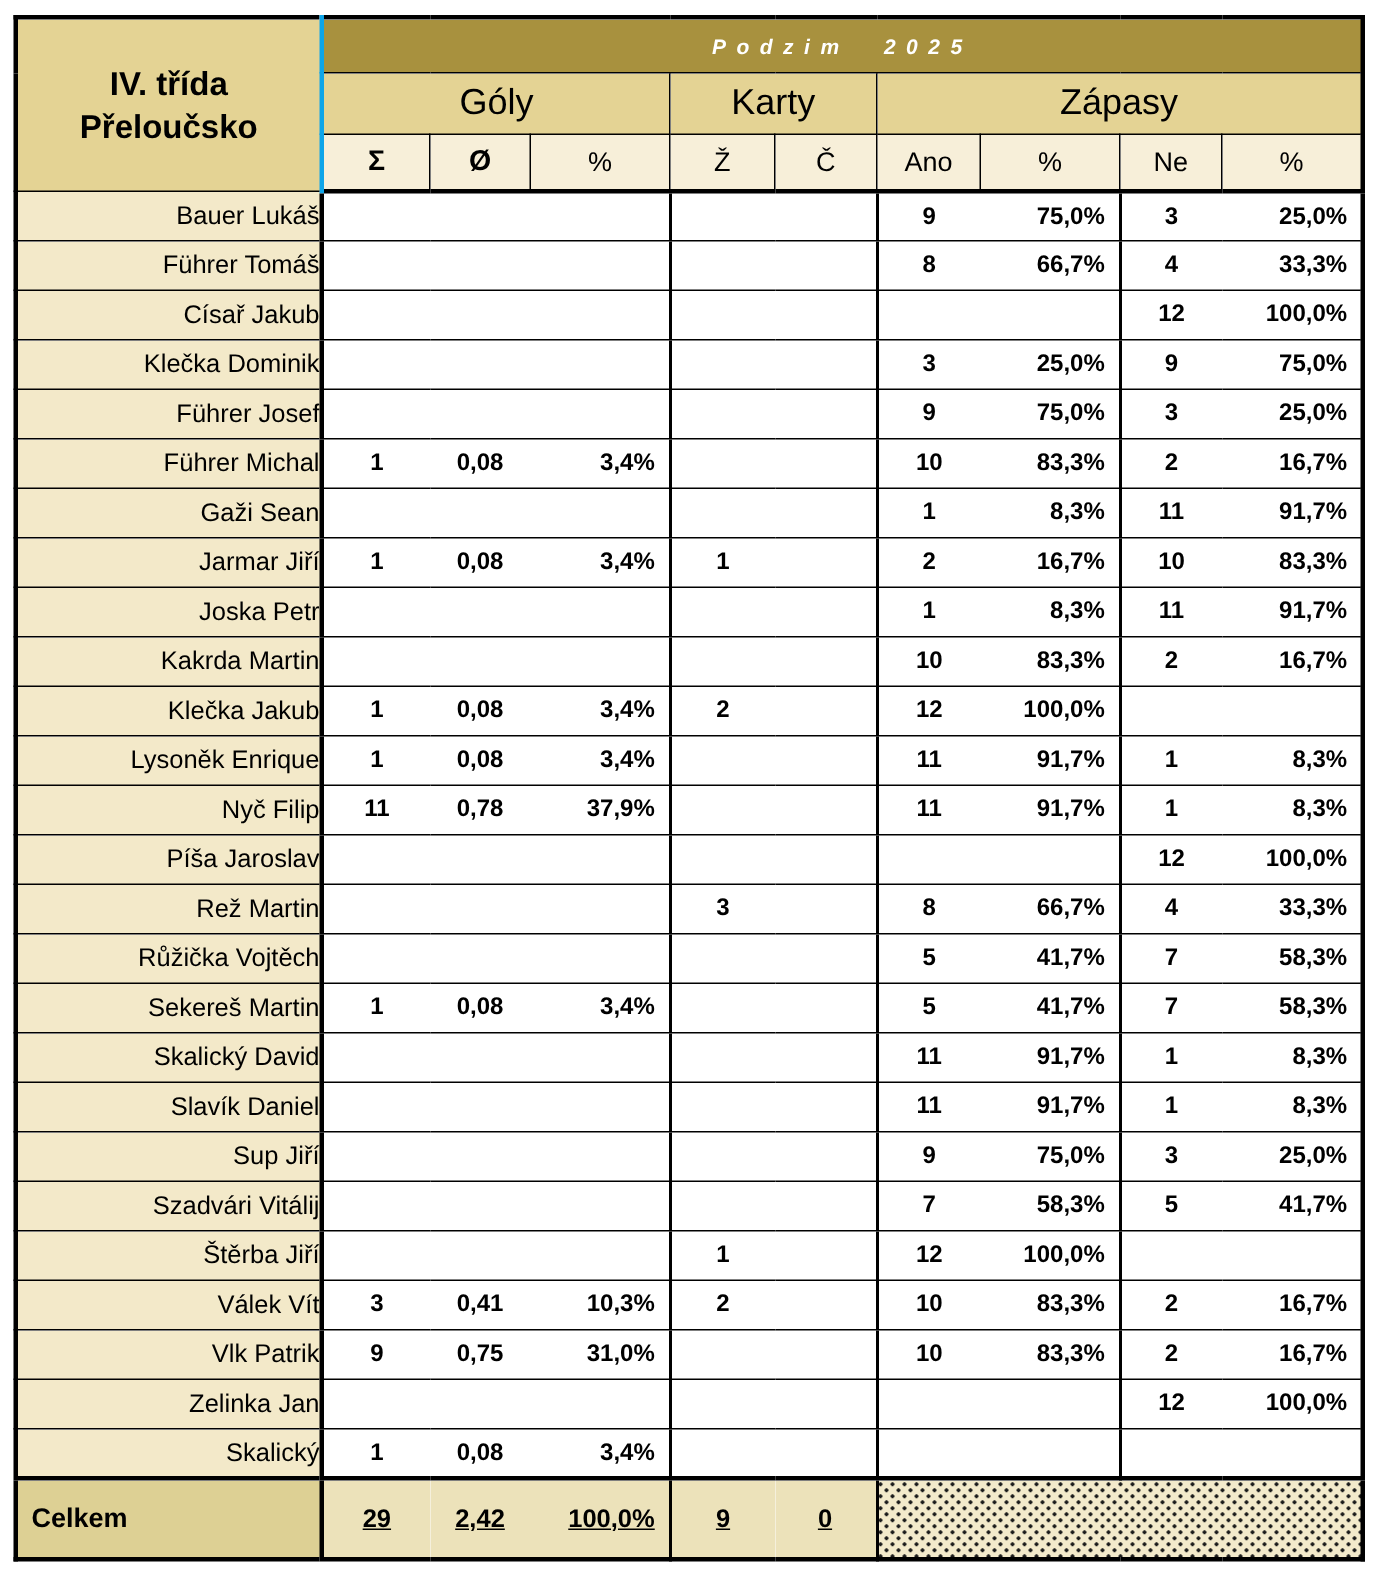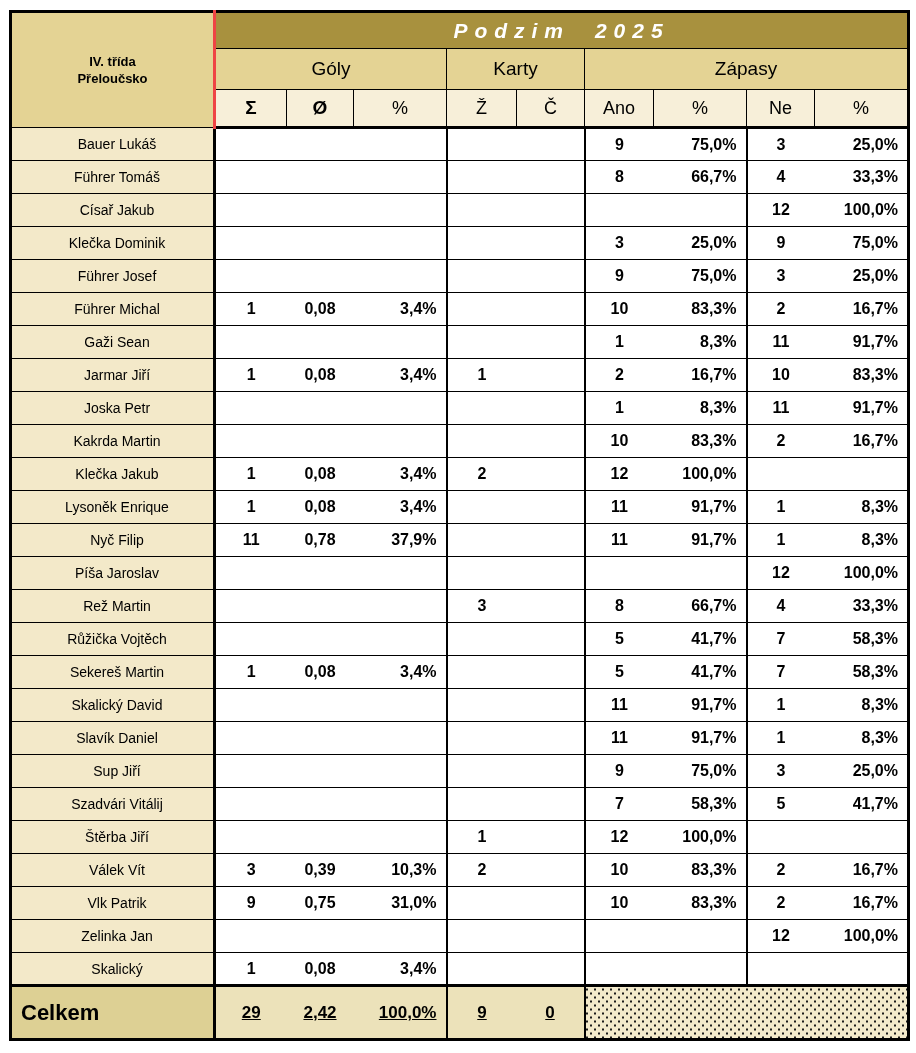--- a/index.html
+++ b/index.html
@@ -16,68 +16,68 @@
   th, td { padding: 0; overflow: hidden; white-space: nowrap; }
 
   .r-season { height: 37px; }
   .r-bands  { height: 41px; }
   .r-cols   { height: 38px; }
   tbody tr  { height: 33px; }
   .r-foot   { height: 54px; }
 
   .title {
     background: var(--band-tan, #e4d394);
-    border-right: 3px solid #ef4444;
-    font-weight: bold; font-size: 13px; line-height: 1.32;
+    border-right: 3px solid #0ea5e9;
+    font-weight: bold; font-size: 22px; line-height: 1.32;
     text-align: center; vertical-align: middle;
   }
   .season {
     background: var(--header-gold, #a8913e);
     color: var(--season-text, #ffffff);
-    font-weight: bold; font-style: italic; font-size: 21px;
+    font-weight: bold; font-style: italic; font-size: 14px;
     letter-spacing: 7px; word-spacing: 12px;
     text-align: center; border-bottom: 1.5px solid #000;
   }
   .band {
     background: var(--band-tan, #e4d394);
-    font-weight: normal; font-size: 19px; text-align: center;
+    font-weight: normal; font-size: 24px; text-align: center;
     border: 1.5px solid #000;
     margin-top: 12px;
   }
   .r-cols th {
     background: var(--subheader-cream, #f7efd9);
     font-weight: normal; font-size: 18px; text-align: center;
     border: 1.5px solid #000;
     border-bottom: 3px solid #000;
   }
   .r-cols th.sym { font-weight: bold; font-size: 19px; }
 
   tbody td {
     border-top: 1.5px solid #000; border-bottom: 1.5px solid #000;
     font-size: 16px; font-weight: bold; background: #fff;
   }
   td.c-name {
     background: var(--name-cream, #f3e9c9);
     border-right: 3px solid #000;
-    font-weight: normal; font-size: 14px;
-    text-align: center; padding-left: 9px;
+    font-weight: normal; font-size: 17px;
+    text-align: right; padding-left: 9px;
   }
   .num { text-align: center; }
   .pct { text-align: right; padding-right: 9px; }
   .c-pct    { border-right: 2px solid #000; }
   .c-z      { border-left: 2px solid #000; }
   .c-c      { border-right: 2px solid #000; }
   .c-ano    { border-left: 2px solid #000; }
   .c-anopct { border-right: 2px solid #000; }
   .c-ne     { border-left: 2px solid #000; }
 
   tfoot td { border-top: 3px solid #000; font-weight: bold; font-size: 17px; }
   .f-name {
     background: var(--footer-tan, #ddd094);
-    font-size: 22px; text-align: left; padding-left: 9px;
+    font-size: 18px; text-align: left; padding-left: 9px;
     border-right: 3px solid #000;
   }
   .f-s, .f-avg, .f-pct, .f-z, .f-c { background: var(--footer-cells, #ece2ba); text-decoration: underline; }
   .f-pct { border-right: 2px solid #000; }
   .f-z   { border-left: 2px solid #000; }
   .f-c   { border-right: 2px solid #000; }
   .f-hatch {
     border-left: 2px solid #000;
     background-color: var(--hatch-bg, #f3eacb);
     background-image:
@@ -390,21 +390,21 @@
           <td class="c-z num">1</td>
           <td class="c-c num"></td>
           <td class="c-ano num">12</td>
           <td class="c-anopct pct">100,0%</td>
           <td class="c-ne num"></td>
           <td class="c-nepct pct"></td>
         </tr>
         <tr>
           <td class="c-name">Válek Vít</td>
           <td class="c-s num">3</td>
-          <td class="c-avg num">0,39</td>
+          <td class="c-avg num">0,41</td>
           <td class="c-pct pct">10,3%</td>
           <td class="c-z num">2</td>
           <td class="c-c num"></td>
           <td class="c-ano num">10</td>
           <td class="c-anopct pct">83,3%</td>
           <td class="c-ne num">2</td>
           <td class="c-nepct pct">16,7%</td>
         </tr>
         <tr>
           <td class="c-name">Vlk Patrik</td>

